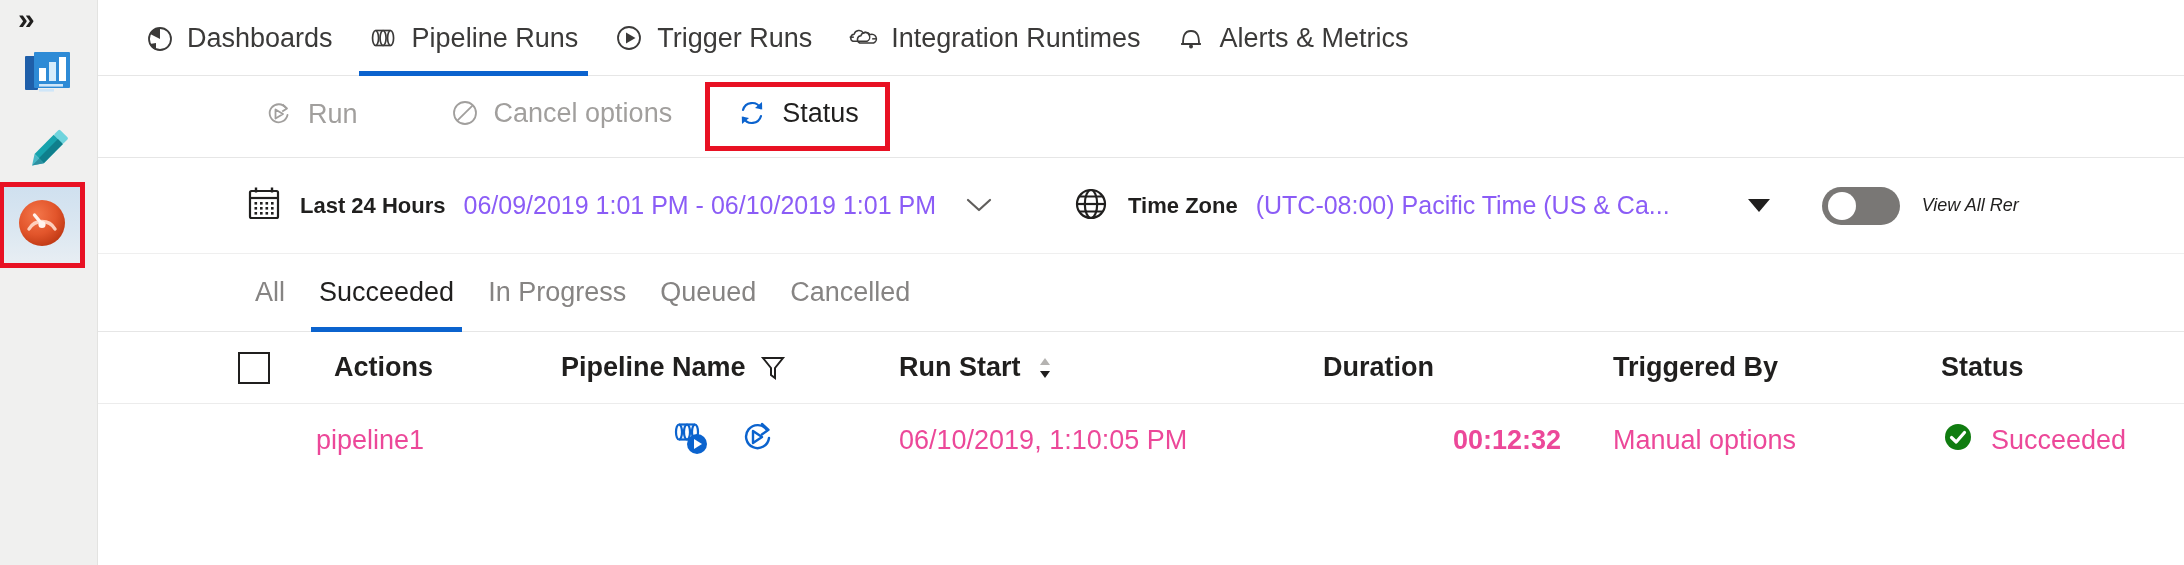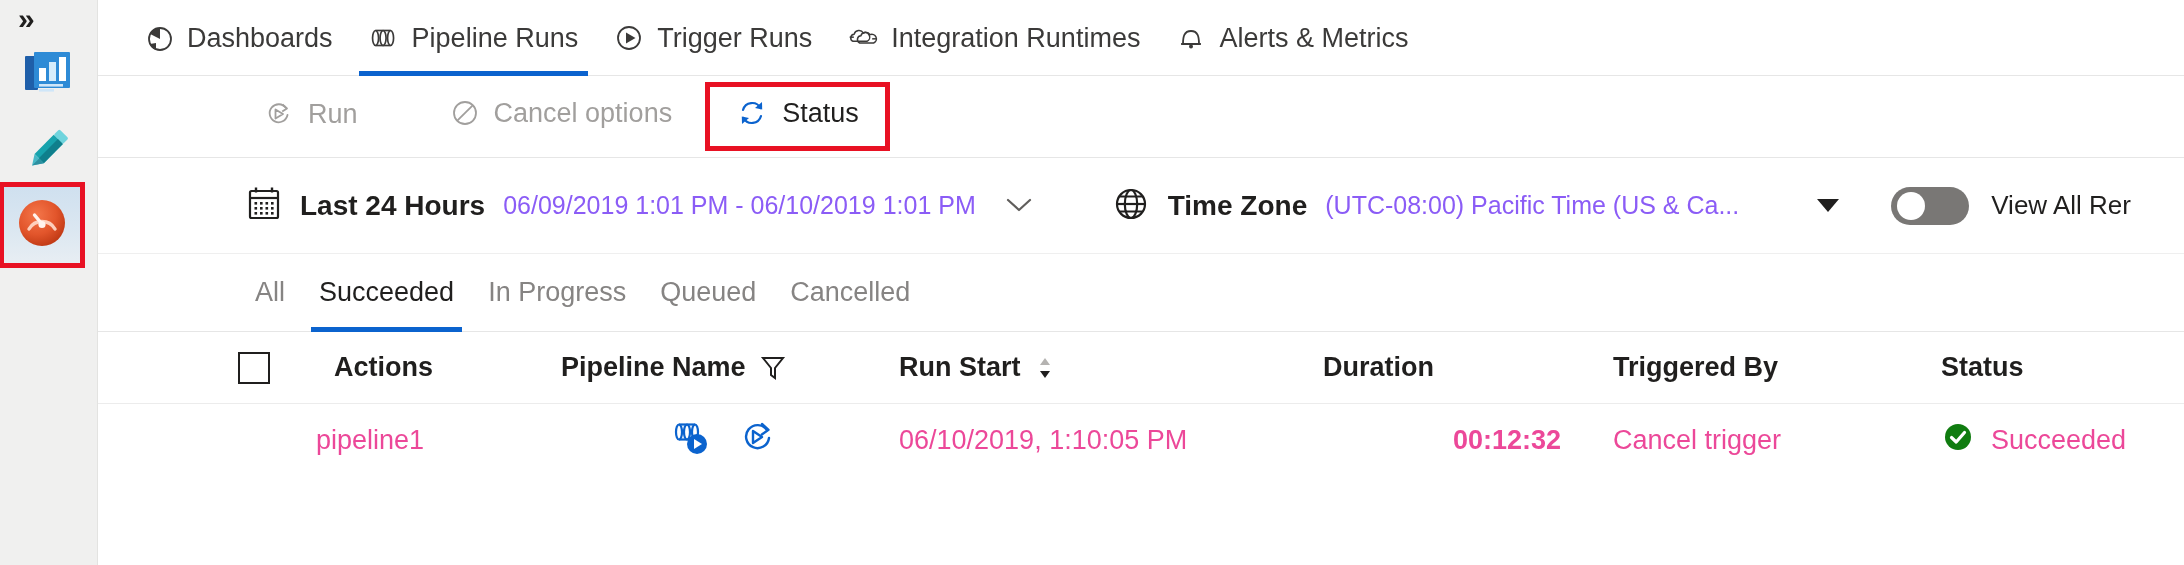--- a/index.html
+++ b/index.html
@@ -135,21 +135,21 @@
   .filterbar {
     height: 96px;
     flex: 0 0 96px;
     display: flex;
     align-items: center;
     padding-left: 148px;
     border-bottom: 1px solid #efefef;
     box-sizing: border-box;
   }
   .fb-group { display: flex; align-items: center; gap: 18px; white-space: nowrap; }
-  .fb-strong { font-size: 28px; font-weight: bold; color: #201f1e; }
+  .fb-strong { font-size: 22px; font-weight: bold; color: #201f1e; }
   .fb-value { font-size: 25px; color: #8b5cf6; }
   .fb-caret { color: #605e5c; font-size: 24px; margin-left: 10px; }
   .fb-sep { width: 78px; }
   .tz-trunc {
     display: inline-block;
     max-width: 480px;
     overflow: hidden;
     text-overflow: ellipsis;
     white-space: nowrap;
     vertical-align: bottom;
@@ -170,24 +170,25 @@
     flex: 0 0 auto;
   }
   .toggle .knob {
     position: absolute;
     top: 5px; left: 6px;
     width: 28px; height: 28px;
     border-radius: 50%;
     background: #ffffff;
   }
   .toggle-label {
-    font-size: 26px;
+    font-size: 18px;
     color: #201f1e;
     margin-left: 22px;
     white-space: nowrap;
+    font-style: italic;
   }
 
   
   .statustabs {
     height: 78px;
     flex: 0 0 78px;
     display: flex;
     align-items: center;
     padding-left: 140px;
     border-bottom: 1px solid #e6e6e6;
@@ -550,21 +551,21 @@
             </svg>
           </span>
         </div>
         <div class="td c-start">
           <span>06/10/2019, 1:10:05 PM</span>
         </div>
         <div class="td c-dur">
           <span>00:12:32</span>
         </div>
         <div class="td c-trig">
-          <span>Cancel trigger</span>
+          <span>Manual options</span>
         </div>
         <div class="td c-stat">
           <span class="status-cell">
             <span>
               <svg width="34" height="34" viewBox="0 0 34 34">
                 <circle cx="17" cy="17" r="13" fill="#107c10"></circle>
                 <polyline points="10.5,17.5 15.2,22 23.5,12.5" fill="none" stroke="#ffffff" stroke-width="3.2" stroke-linecap="round" stroke-linejoin="round"></polyline>
               </svg>
             </span>
             <span>Succeeded</span>

